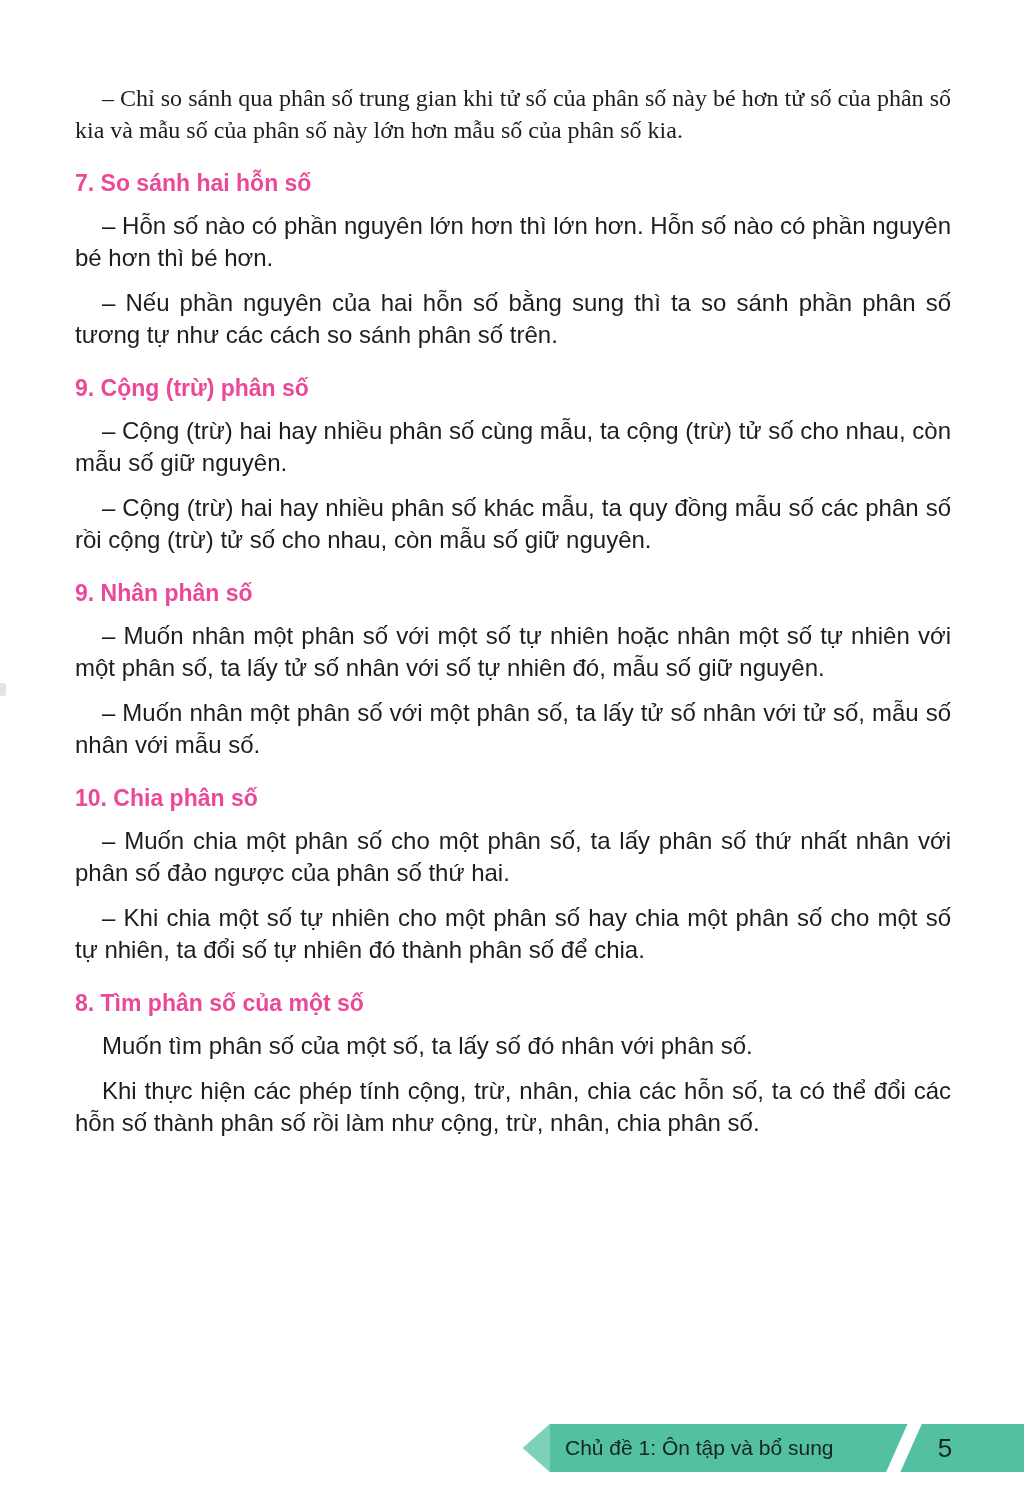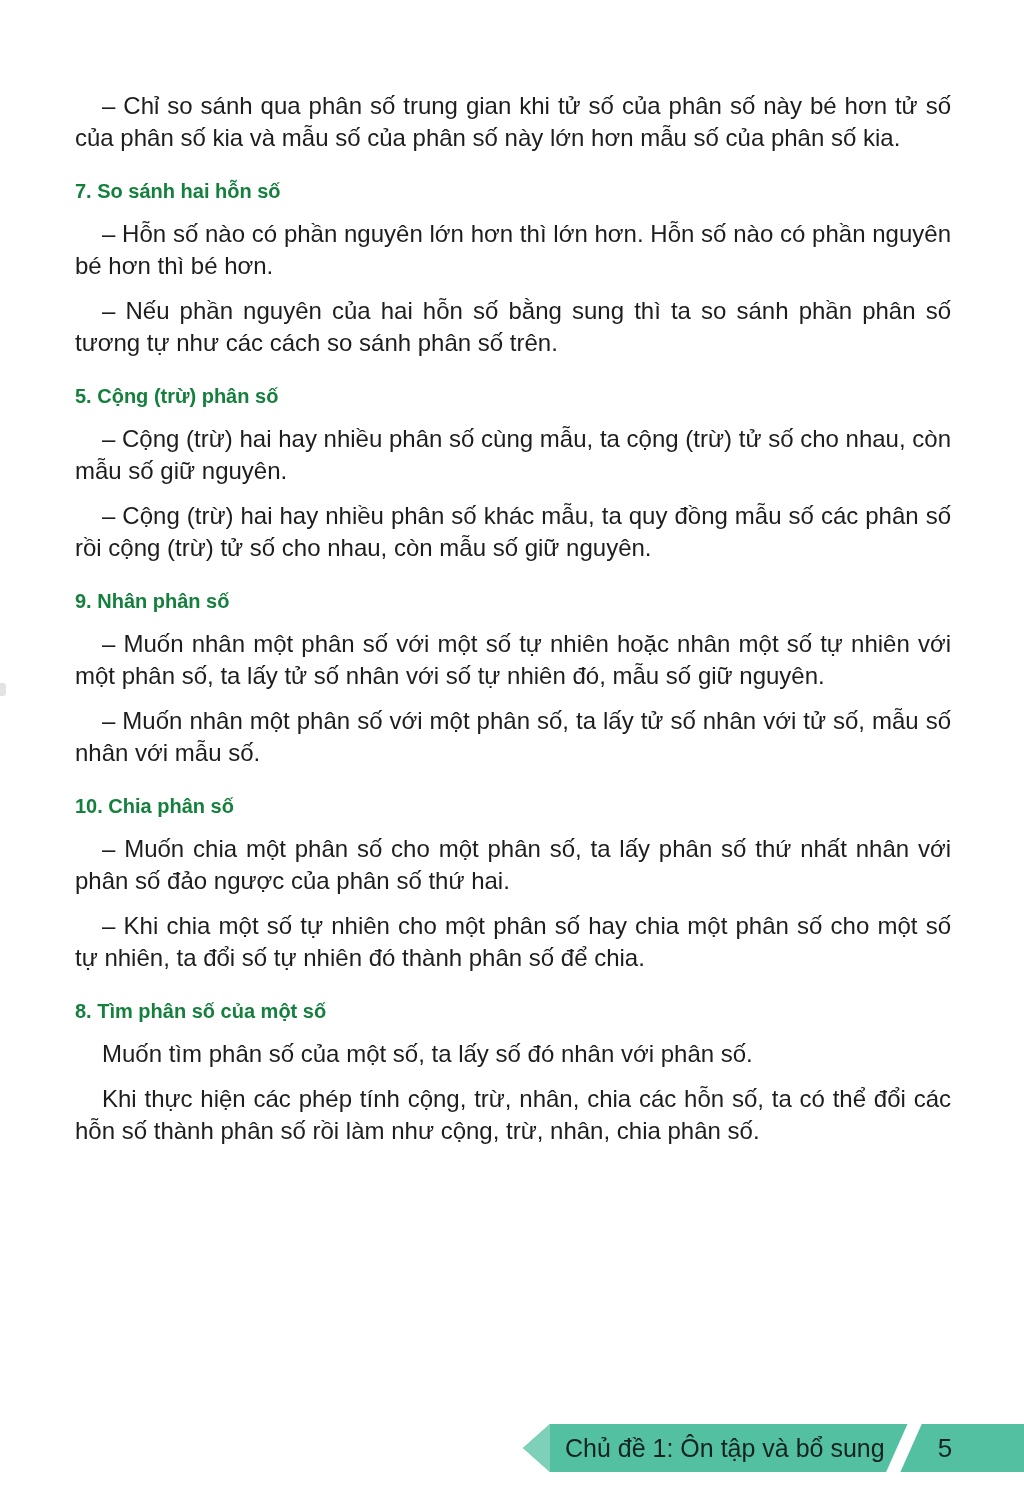--- a/index.html
+++ b/index.html
@@ -25,28 +25,28 @@
   }
   .content p {
     font-size: 24px;
     line-height: 32px;
     margin: 0 0 13px 0;
     text-align: justify;
     text-indent: 27px;
     color: #1d1d1d;
   }
   .content h2 {
-    font-size: 20px;
+    font-size: 23px;
     line-height: 34px;
     font-weight: bold;
-    color: #15803d;
+    color: #ec4899;
     margin: 20px 0 10px 0;
     text-align: left;
   }
-  .content section:first-child p { margin-top: 8px; }
+  .content section:first-child p { margin-top: 0; font-family: Liberation Serif, serif; }
 
   
   .edge-mark {
     position: absolute;
     left: 0;
     top: 683px;
     width: 6px;
     height: 13px;
     background: #e3e3e3;
     border-radius: 0 3px 3px 0;
@@ -75,21 +75,21 @@
     height: 48px;
     background: #7fd0b9;
     clip-path: polygon(100% 0, 100% 100%, 0 50%);
   }
   .banner-label {
     position: absolute;
     left: 42px;
     top: 0;
     height: 48px;
     line-height: 48px;
-    font-size: 25px;
+    font-size: 21px;
     color: #15241f;
     white-space: nowrap;
   }
   .banner-slash {
     position: absolute;
     left: 374px;
     top: -11px;
     width: 13px;
     height: 72px;
     background: #ffffff;
@@ -118,21 +118,21 @@
     <p>– Chỉ so sánh qua phân số trung gian khi tử số của phân số này bé hơn tử số của phân số kia và mẫu số của phân số này lớn hơn mẫu số của phân số kia.</p>
   </section>
 
   <section>
     <h2>7. So sánh hai hỗn số</h2>
     <p>– Hỗn số nào có phần nguyên lớn hơn thì lớn hơn. Hỗn số nào có phần nguyên bé hơn thì bé hơn.</p>
     <p>– Nếu phần nguyên của hai hỗn số bằng sung thì ta so sánh phần phân số tương tự như các cách so sánh phân số trên.</p>
   </section>
 
   <section>
-    <h2>5. Cộng (trừ) phân số</h2>
+    <h2>9. Cộng (trừ) phân số</h2>
     <p>– Cộng (trừ) hai hay nhiều phân số cùng mẫu, ta cộng (trừ) tử số cho nhau, còn mẫu số giữ nguyên.</p>
     <p>– Cộng (trừ) hai hay nhiều phân số khác mẫu, ta quy đồng mẫu số các phân số rồi cộng (trừ) tử số cho nhau, còn mẫu số giữ nguyên.</p>
   </section>
 
   <section>
     <h2>9. Nhân phân số</h2>
     <p>– Muốn nhân một phân số với một số tự nhiên hoặc nhân một số tự nhiên với một phân số, ta lấy tử số nhân với số tự nhiên đó, mẫu số giữ nguyên.</p>
     <p>– Muốn nhân một phân số với một phân số, ta lấy tử số nhân với tử số, mẫu số nhân với mẫu số.</p>
   </section>
 

